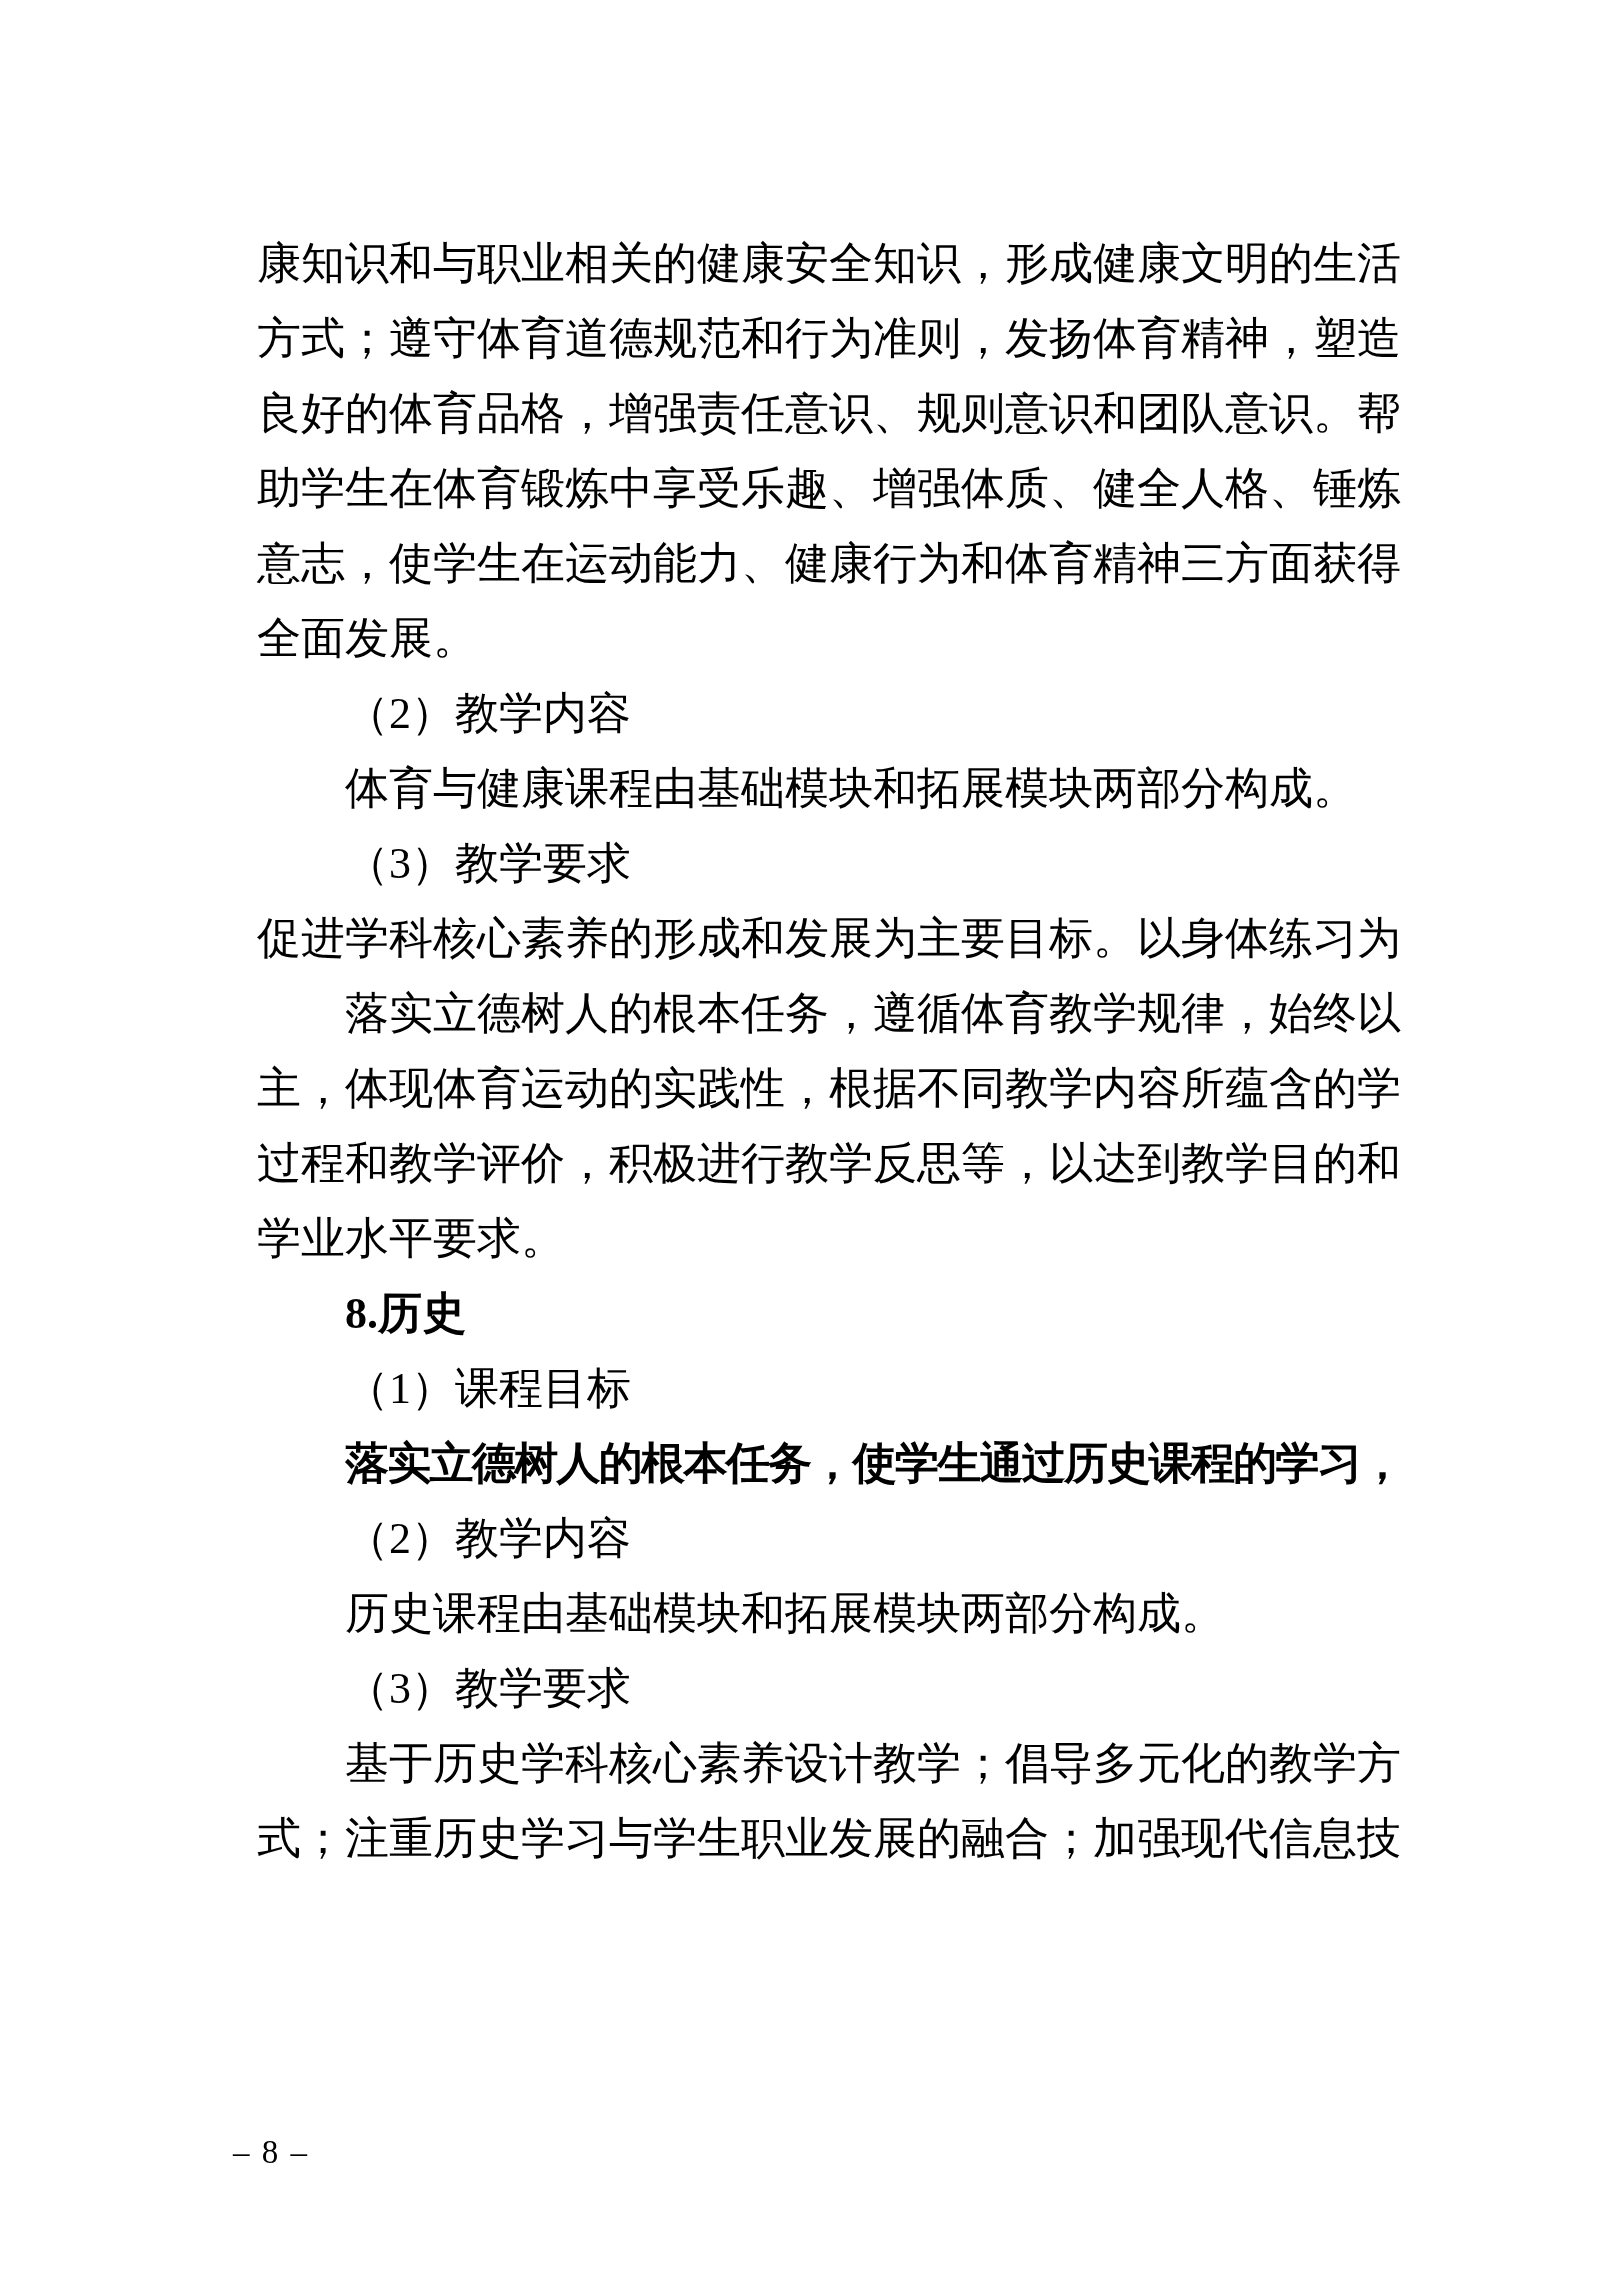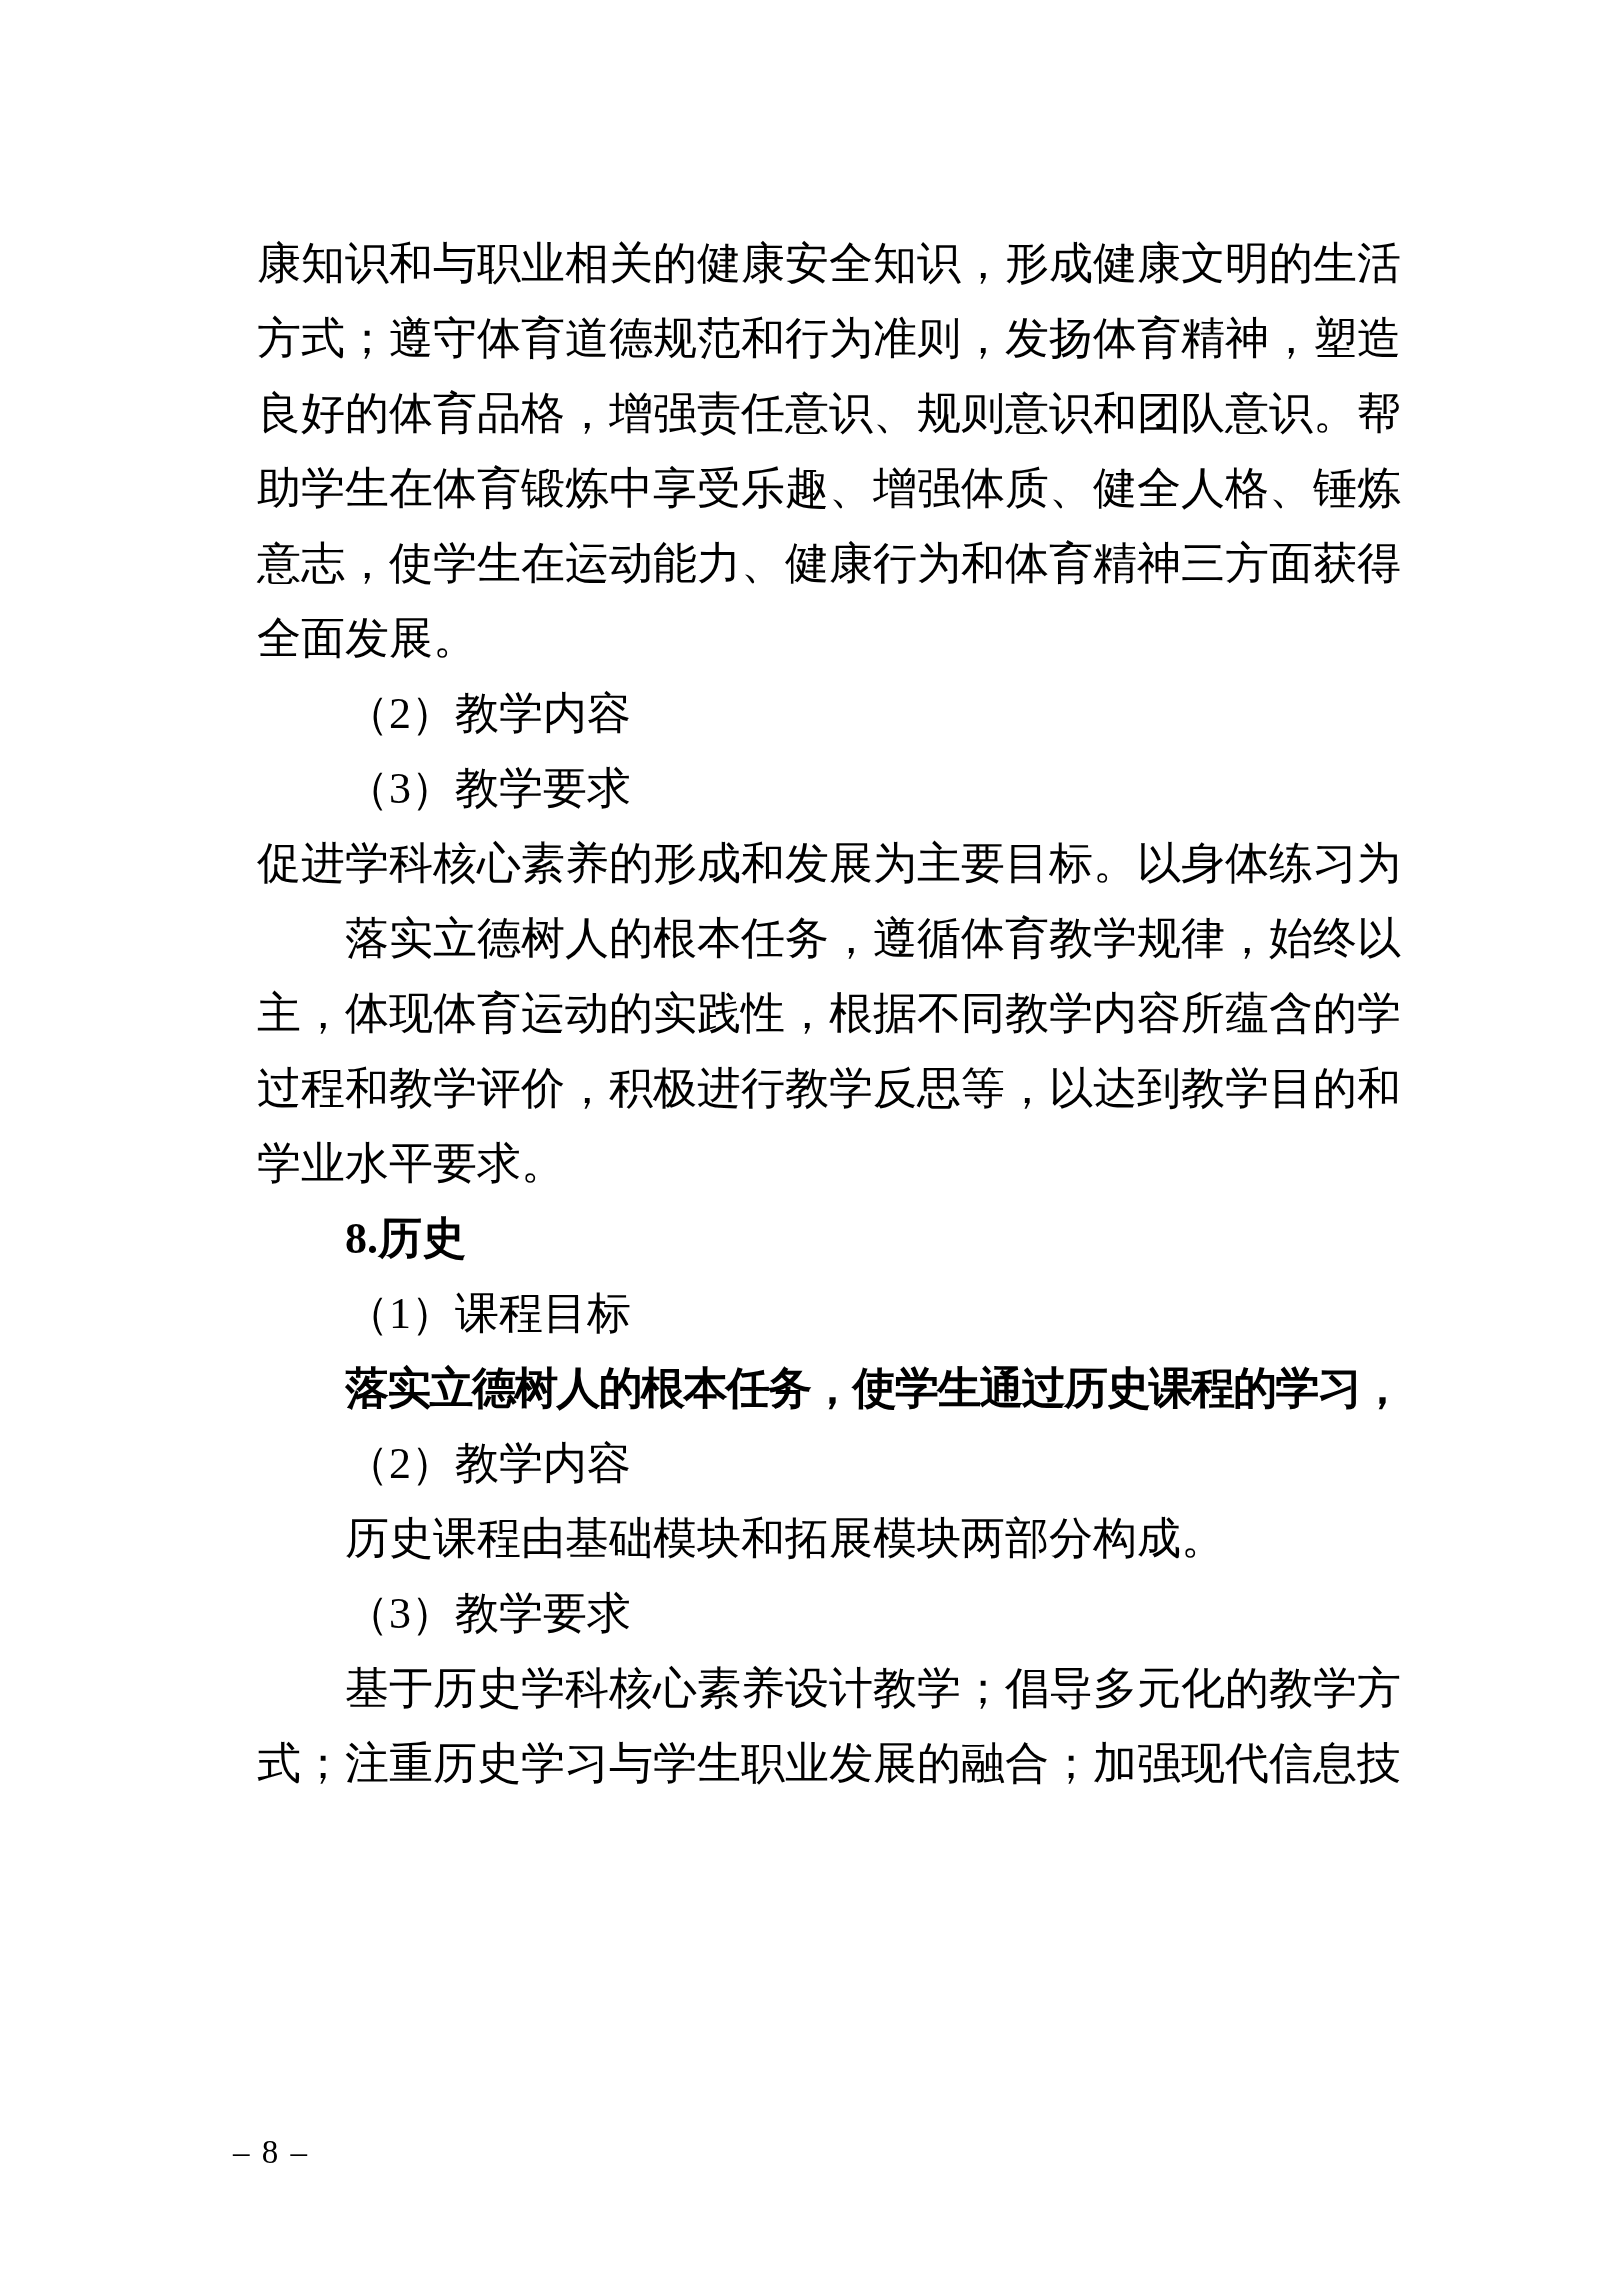--- a/index.html
+++ b/index.html
@@ -47,20 +47,21 @@
 
 <div class="page">
   <div class="textblock">
     <div class="line">康知识和与职业相关的健康安全知识，形成健康文明的生活</div>
     <div class="line">方式；遵守体育道德规范和行为准则，发扬体育精神，塑造</div>
     <div class="line">良好的体育品格，增强责任意识、规则意识和团队意识。帮</div>
     <div class="line">助学生在体育锻炼中享受乐趣、增强体质、健全人格、锤炼</div>
     <div class="line">意志，使学生在运动能力、健康行为和体育精神三方面获得</div>
     <div class="line">全面发展。</div>
     <div class="line indent">（2）教学内容</div>
+    <div class="line indent">体育与健康课程由基础模块和拓展模块两部分构成。</div>
     <div class="line indent">（3）教学要求</div>
     <div class="line">促进学科核心素养的形成和发展为主要目标。以身体练习为</div>
     <div class="line indent">落实立德树人的根本任务，遵循体育教学规律，始终以</div>
     <div class="line">主，体现体育运动的实践性，根据不同教学内容所蕴含的学</div>
     <div class="line">过程和教学评价，积极进行教学反思等，以达到教学目的和</div>
     <div class="line">学业水平要求。</div>
     <div class="line indent bold">8.历史</div>
     <div class="line indent">（1）课程目标</div>
     <div class="line indent tight">落实立德树人的根本任务，使学生通过历史课程的学习，</div>
     <div class="line indent">（2）教学内容</div>

